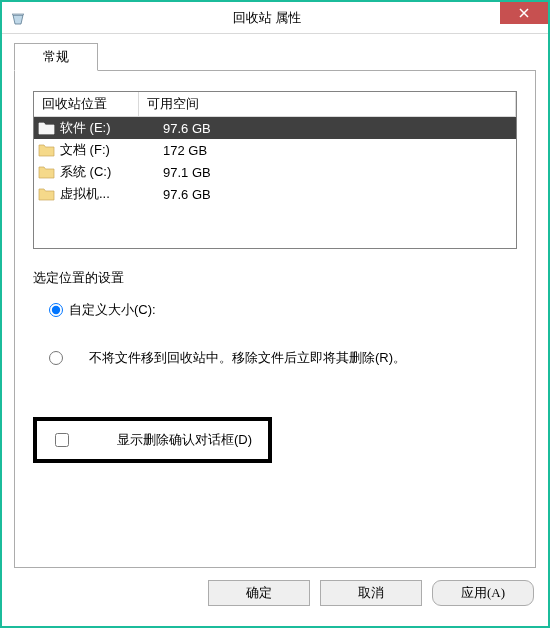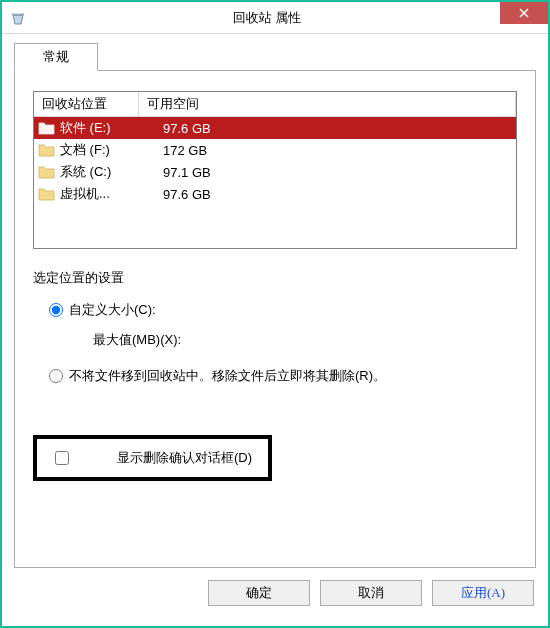--- a/index.html
+++ b/index.html
@@ -94,21 +94,21 @@
     .col-loc { width: 105px; }
     .col-space { flex: 1; }
     .listview-row {
       display: flex;
       align-items: center;
       padding: 2px 0 2px 4px;
       font-size: 13px;
       height: 22px;
     }
     .listview-row.selected {
-      background: #b91c1c;
+      background: #404040;
       color: #fff;
     }
     .folder-icon {
       width: 18px; height: 16px;
       margin-right: 4px;
       display: inline-flex;
     }
     .row-loc { width: 97px; white-space: nowrap; overflow: hidden; }
     .row-space { flex: 1; padding-left: 6px; }
     .group-label {
@@ -159,22 +159,23 @@
     .btn {
       width: 102px;
       height: 26px;
       border: 1px solid #acacac;
       background: #efefef;
       font-size: 13px;
       font-family: Liberation Serif, serif;
       cursor: pointer;
     }
     .btn:disabled {
-      color: #1d4ed8;
+      color: #000000;
       cursor: default;
+      border-radius: 9px;
     }
   </style>
 </head>
 <body>
 
 <div class="titlebar">
   <span class="titlebar-icon">
     <svg width="16" height="16" viewBox="0 0 16 16">
       <path d="M3 5 L5 14 L11 14 L13 5 Z" fill="#c0d8e8" stroke="#5a7a90" stroke-width="0.8"></path>
       <path d="M2 4 L14 4 L13 5 L3 5 Z" fill="#e8f0f6" stroke="#5a7a90" stroke-width="0.6"></path>
@@ -240,24 +241,23 @@
     </div>
 
     <div class="group-label">选定位置的设置</div>
 
     <label class="radio-row">
       <input type="radio" name="sz" checked="" style="">
       <span>自定义大小(C):</span>
     </label>
 
     <div class="indent-row">
-      <span>最大值(MB)(X):</span>
     </div>
 
-    <label class="radio-row" style="margin-top:18px;">
+    <label class="radio-row" style="margin-top:18px;gap:20px;">
       <input type="radio" name="sz" style="">
       <span>不将文件移到回收站中。移除文件后立即将其删除(R)。</span>
     </label>
 
     <div class="highlight-box">
       <input type="checkbox" style="">
       <span>显示删除确认对话框(D)</span>
     </div>
 
   </div>

